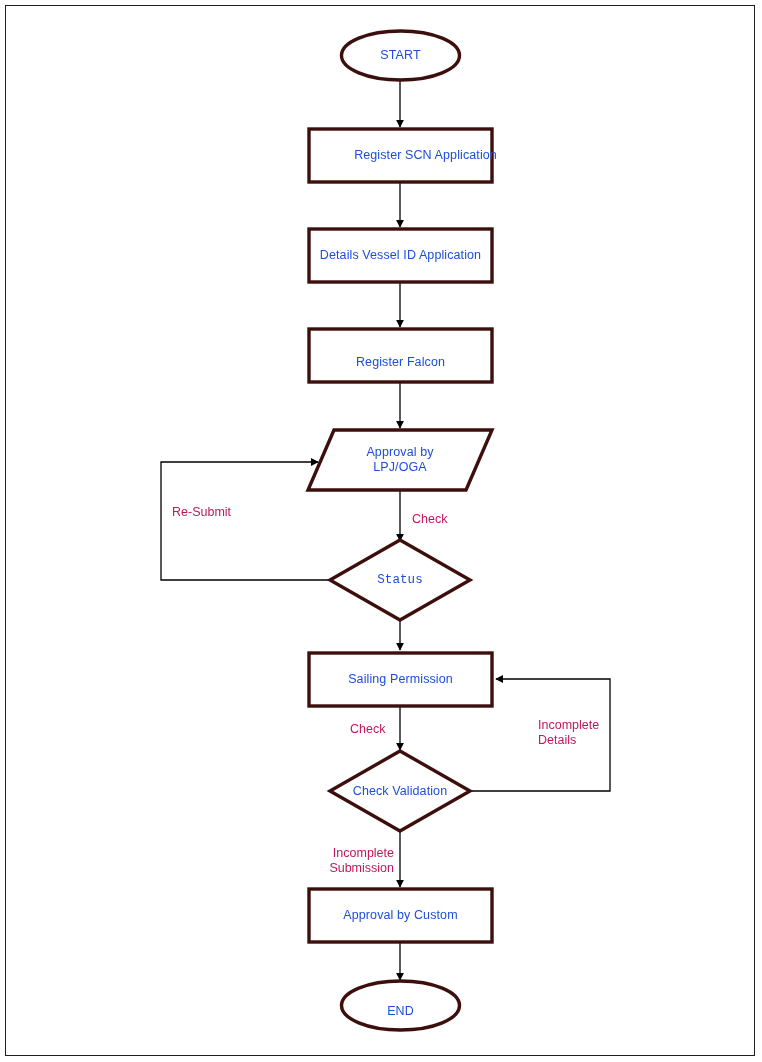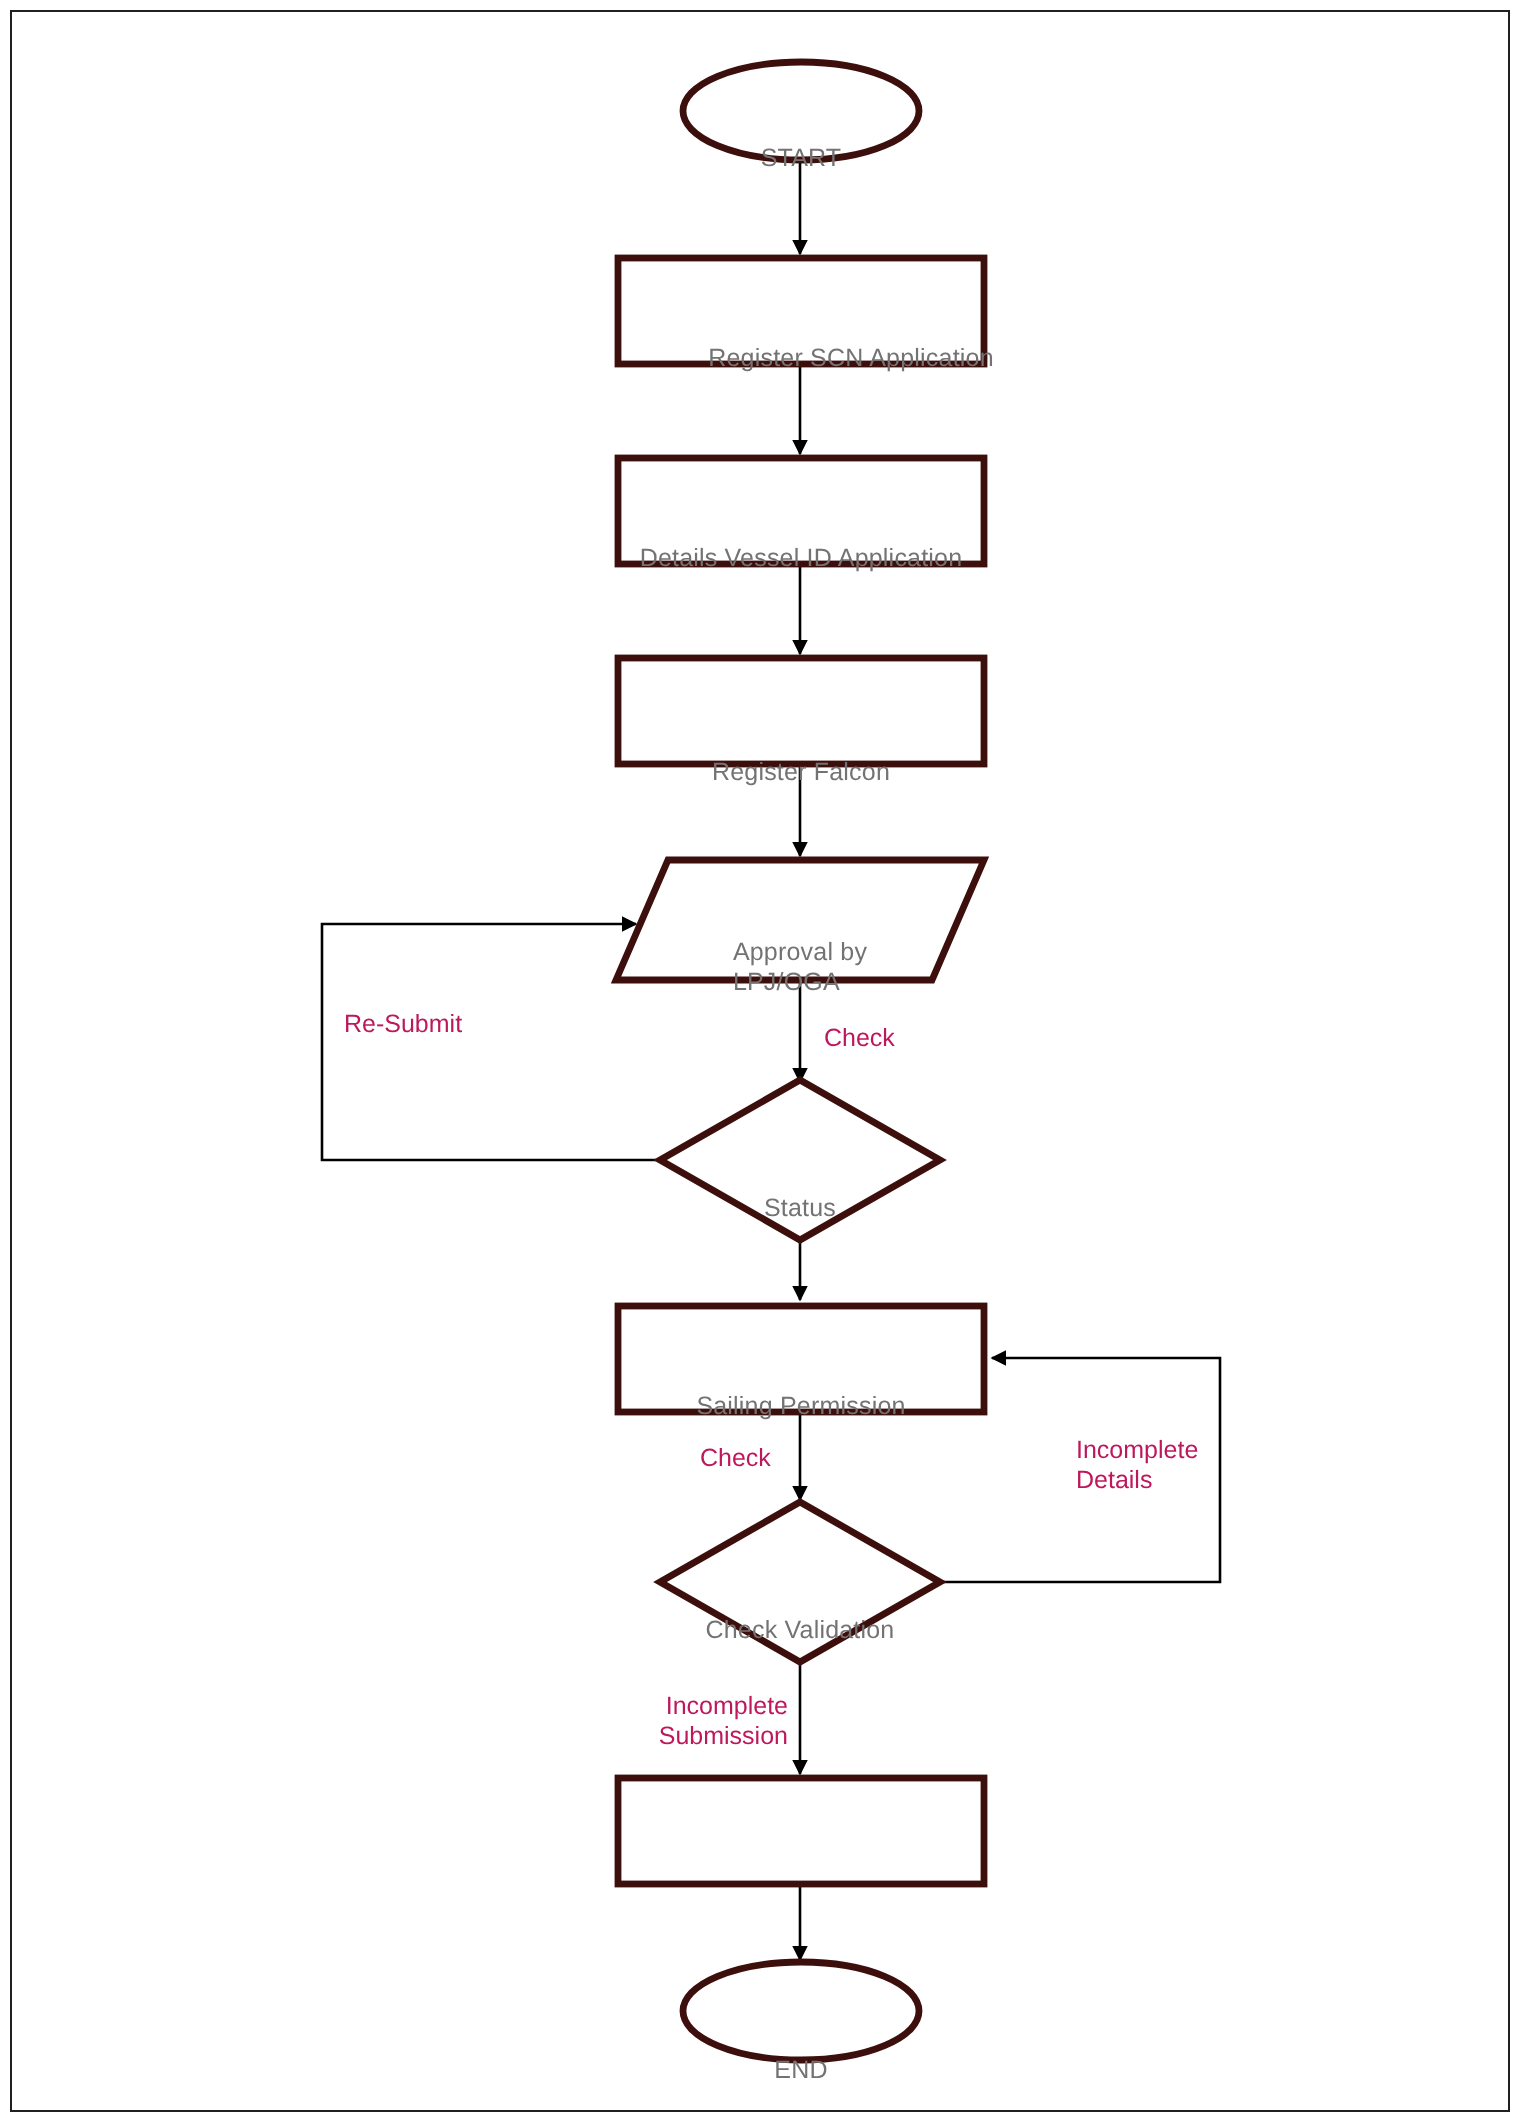--- a/index.html
+++ b/index.html
@@ -33,27 +33,27 @@
     left: 0;
     top: 0;
     width: 762px;
     height: 1062px;
   }
   .node-label {
     position: absolute;
     display: flex;
     align-items: center;
     justify-content: center;
-    color: #737373;
+    text-align: center;
+    color: #1d4ed8;
     font-size: 12.5px;
     line-height: 15px;
     letter-spacing: 0.1px;
     white-space: pre-line;
     pointer-events: none;
-    margin-top: 24px;
   }
   .edge-label {
     position: absolute;
     color: #be185d;
     font-size: 12.5px;
     line-height: 15px;
     white-space: pre-line;
     pointer-events: none;
   }
   .edge-label.right-align { text-align: right; }
@@ -116,26 +116,27 @@
 
   <div class="node-label" style="left:309px; top:129px; width:183px; height:53px;padding-left:25px;">Register SCN Application</div>
 
   <div class="node-label" style="left:309px; top:229px; width:183px; height:53px;">Details Vessel ID Application</div>
 
   <div class="node-label" style="left:309px; top:329px; width:183px; height:66px;">Register Falcon</div>
 
   <div class="node-label" style="left:311px; top:430px; width:178px; height:60px;">Approval by
 LPJ/OGA</div>
 
-  <div class="node-label" style="left:330px; top:540px; width:140px; height:80px;">Status</div>
+  <div class="node-label" style="left:330px; top:540px; width:140px; height:80px;font-family:Liberation Mono, monospace;">Status</div>
 
   <div class="node-label" style="left:309px; top:653px; width:183px; height:53px;">Sailing Permission</div>
 
   <div class="node-label" style="left:325px; top:751px; width:150px; height:80px;">Check Validation</div>
 
+  <div class="node-label" style="left:309px; top:889px; width:183px; height:53px;">Approval by Custom</div>
 
   <div class="node-label" style="left:341px; top:981px; width:119px; height:60px;">END</div>
 
   <div class="edge-label left-align" style="left:412px; top:512px; width:70px;">Check</div>
 
   <div class="edge-label left-align" style="left:172px; top:505px; width:100px;">Re-Submit</div>
 
   <div class="edge-label left-align" style="left:350px; top:722px; width:70px;">Check</div>
 
   <div class="edge-label left-align" style="left:538px; top:718px; width:90px;">Incomplete

